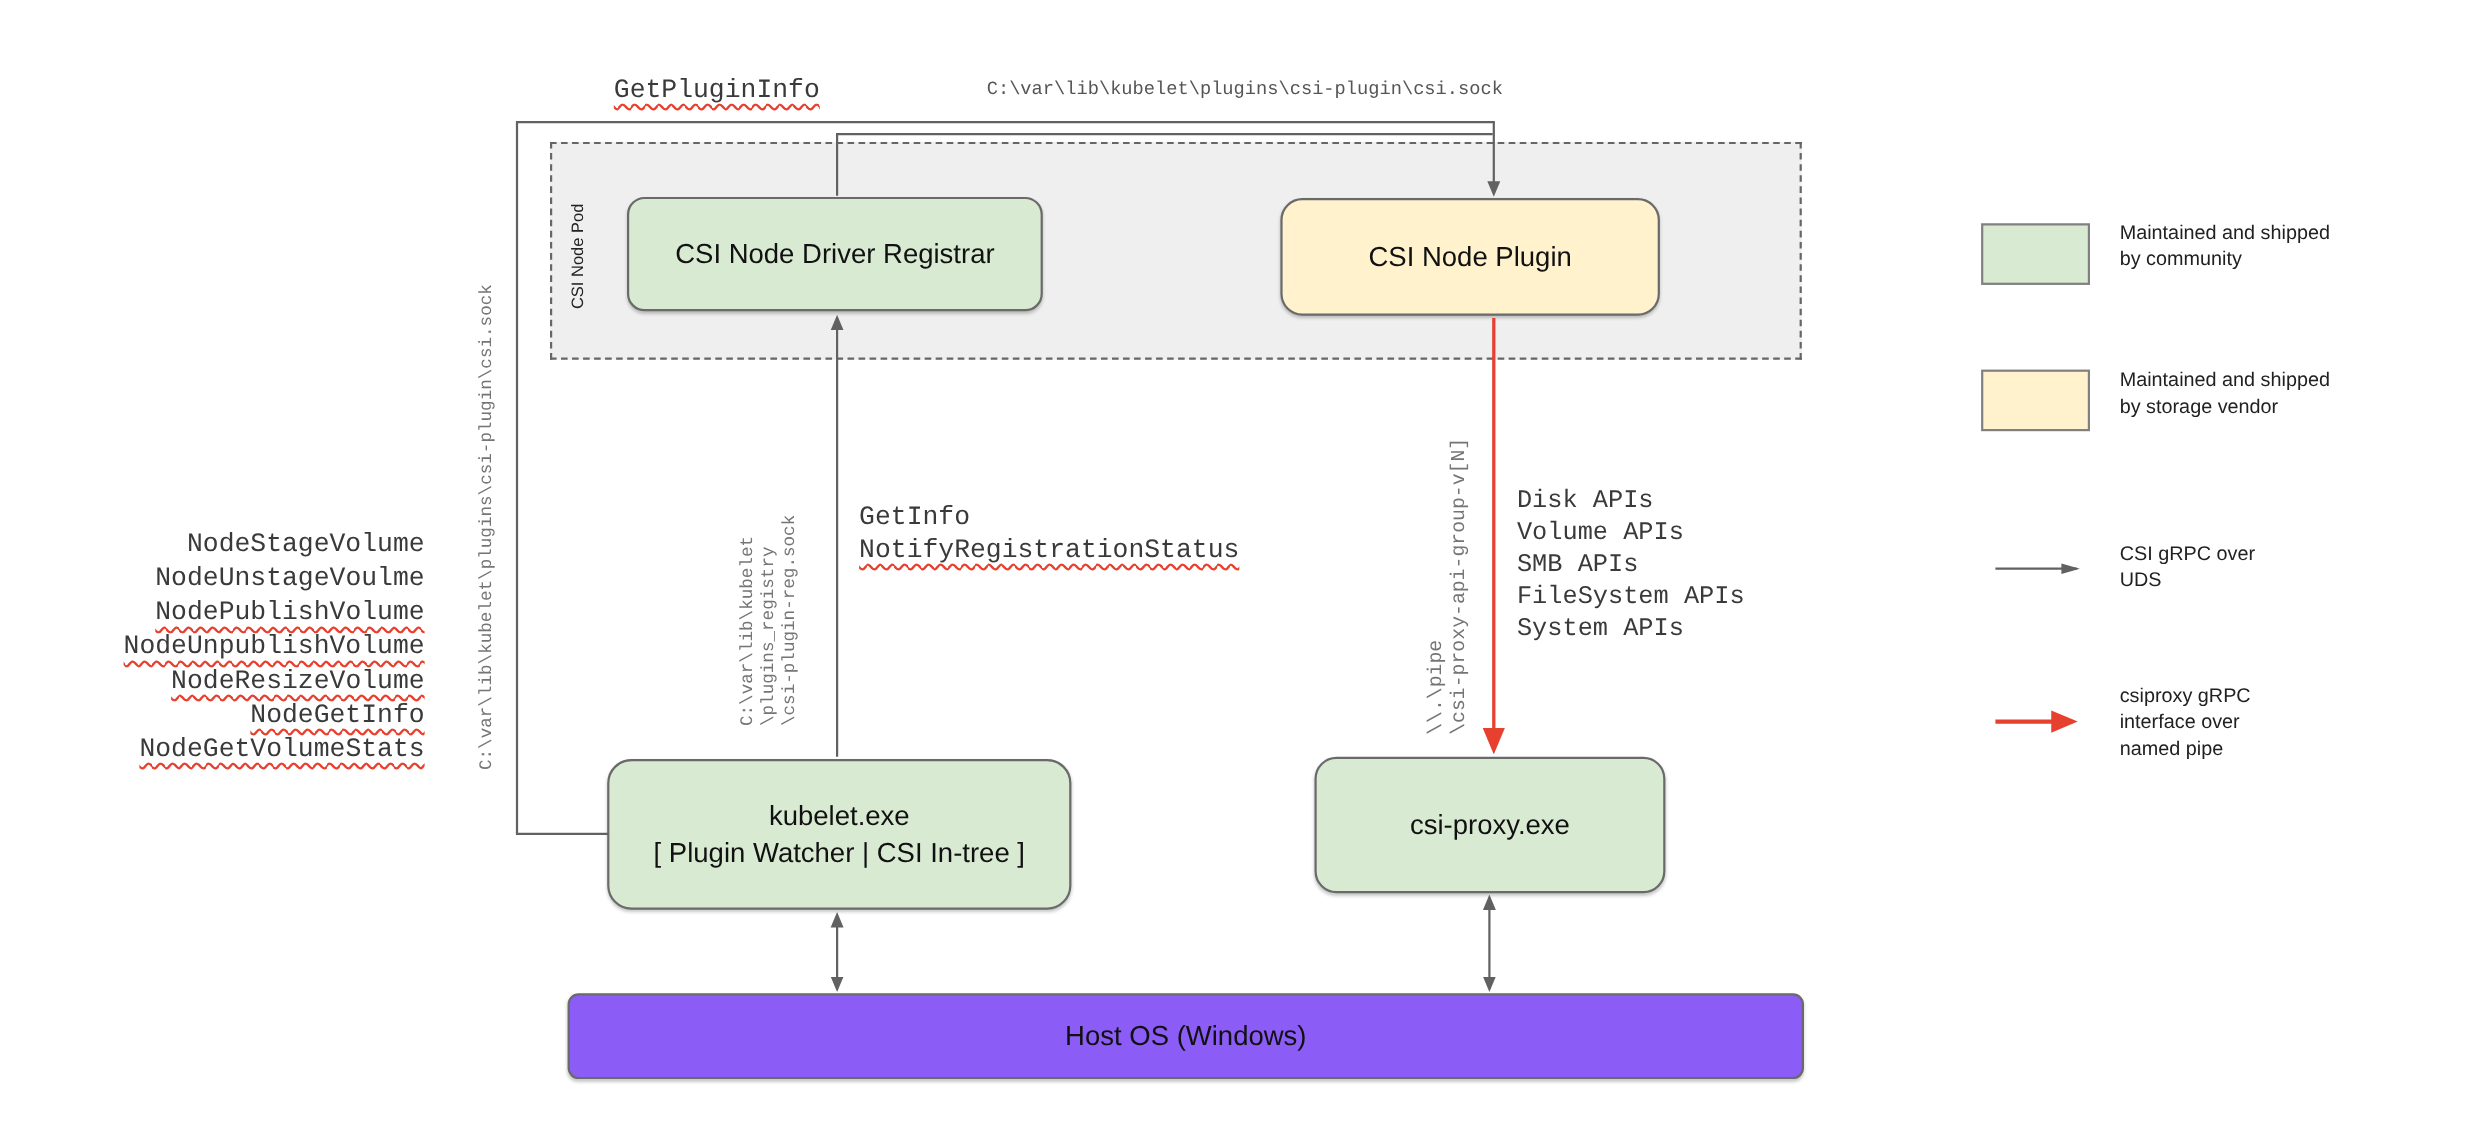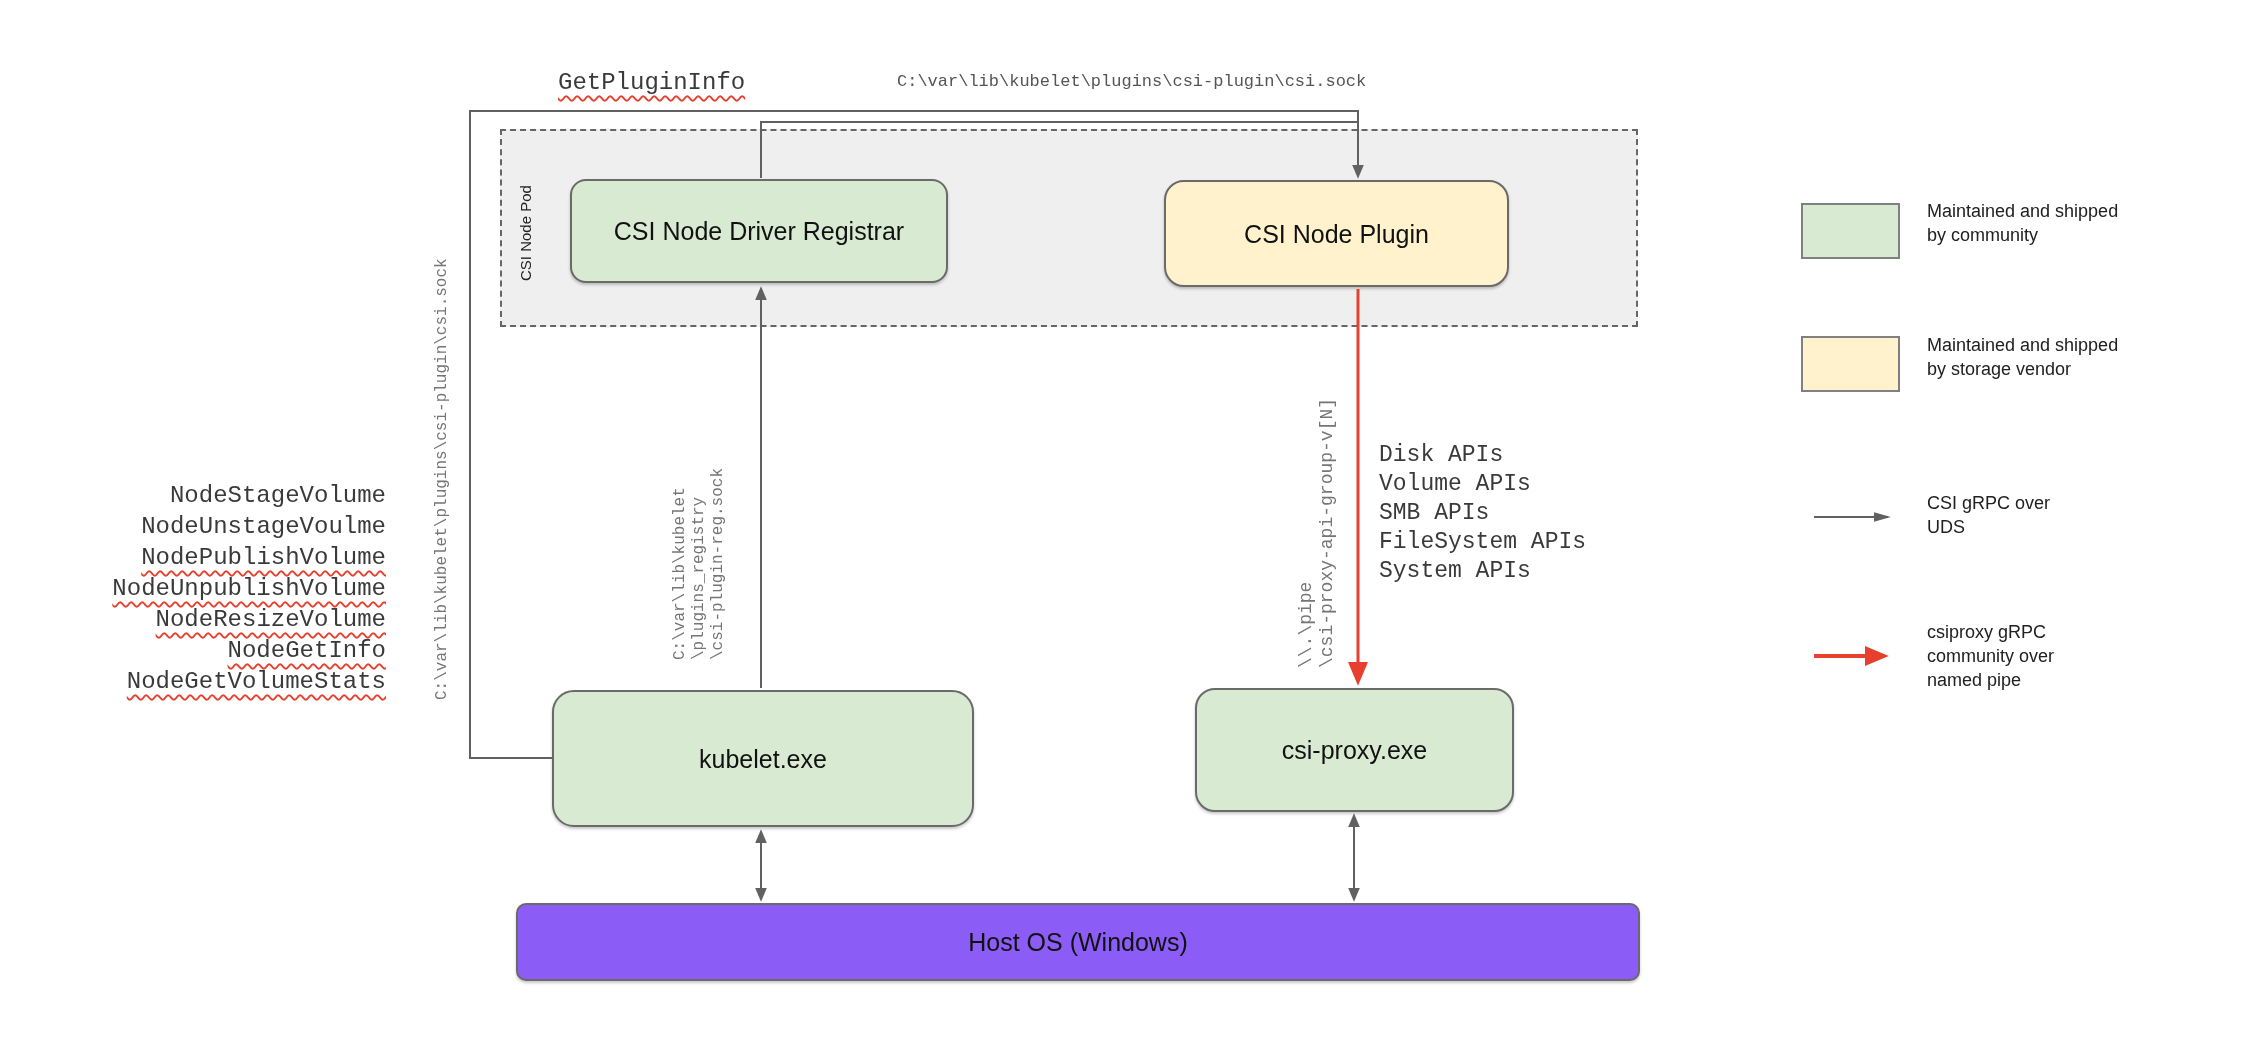--- a/index.html
+++ b/index.html
@@ -57,20 +57,21 @@
   <div class="box box-green" style="left:570px;top:179px;width:378px;height:104px;border-radius:16px;">
     <span>CSI Node Driver Registrar</span>
   </div>
 
   <div class="box box-yellow" style="left:1164px;top:180px;width:345px;height:107px;border-radius:20px;">
     <span>CSI Node Plugin</span>
   </div>
 
   <div class="box box-green" style="left:552px;top:690px;width:422px;height:137px;border-radius:22px;flex-direction:column;">
     <span>kubelet.exe</span>
+    <span>[ Plugin Watcher | CSI In-tree ]</span>
   </div>
 
   <div class="box box-green" style="left:1195px;top:688px;width:319px;height:124px;border-radius:20px;">
     <span>csi-proxy.exe</span>
   </div>
 
   <div class="box box-blue" style="left:516px;top:903px;width:1124px;height:78px;border-radius:10px;">
     <span>Host OS (Windows)</span>
   </div>
 
@@ -81,20 +82,24 @@
   <div class="abs mono code-dark" style="left:96px;top:445px;width:290px;text-align:right;font-size:24px;line-height:31px;margin-top:35px;">
     <div>NodeStageVolume</div>
     <div>NodeUnstageVoulme</div>
     <div class="squiggle">NodePublishVolume</div>
     <div class="squiggle">NodeUnpublishVolume</div>
     <div class="squiggle">NodeResizeVolume</div>
     <div class="squiggle">NodeGetInfo</div>
     <div class="squiggle">NodeGetVolumeStats</div>
   </div>
 
+  <div class="abs mono code-dark" style="left:781px;top:456px;font-size:24px;line-height:30px;">
+    <div>GetInfo</div>
+    <div class="squiggle">NotifyRegistrationStatus</div>
+  </div>
 
   <div class="abs mono code-dark" style="left:1379px;top:441px;font-size:23px;line-height:29px;">
     <div>Disk APIs</div>
     <div>Volume APIs</div>
     <div>SMB APIs</div>
     <div>FileSystem APIs</div>
     <div>System APIs</div>
   </div>
 
   <div class="abs vtext mono code-gray" style="left:433px;top:700px;font-size:16px;">C:\var\lib\kubelet\plugins\csi-plugin\csi.sock</div>
@@ -122,21 +127,21 @@
     <div>by storage vendor</div>
   </div>
 
   <div class="legend-text" style="top:491px;">
     <div>CSI gRPC over</div>
     <div>UDS</div>
   </div>
 
   <div class="legend-text" style="top:620px;">
     <div>csiproxy gRPC</div>
-    <div>community over</div>
+    <div>interface over</div>
     <div>named pipe</div>
   </div>
 
   <svg width="2252" height="1044" viewBox="0 0 2252 1044">
     <defs>
       <marker id="mGray" markerWidth="7" markerHeight="7" viewBox="0 0 10 10" refX="8" refY="5" orient="auto-start-reverse">
         <path d="M0 0.8 L10 5 L0 9.2 Z" fill="#616161"></path>
       </marker>
       <marker id="mGrayLong" markerWidth="11" markerHeight="7" viewBox="0 0 12 10" refX="10" refY="5" orient="auto">
         <path d="M0 1.6 L12 5 L0 8.4 Z" fill="#616161"></path>

